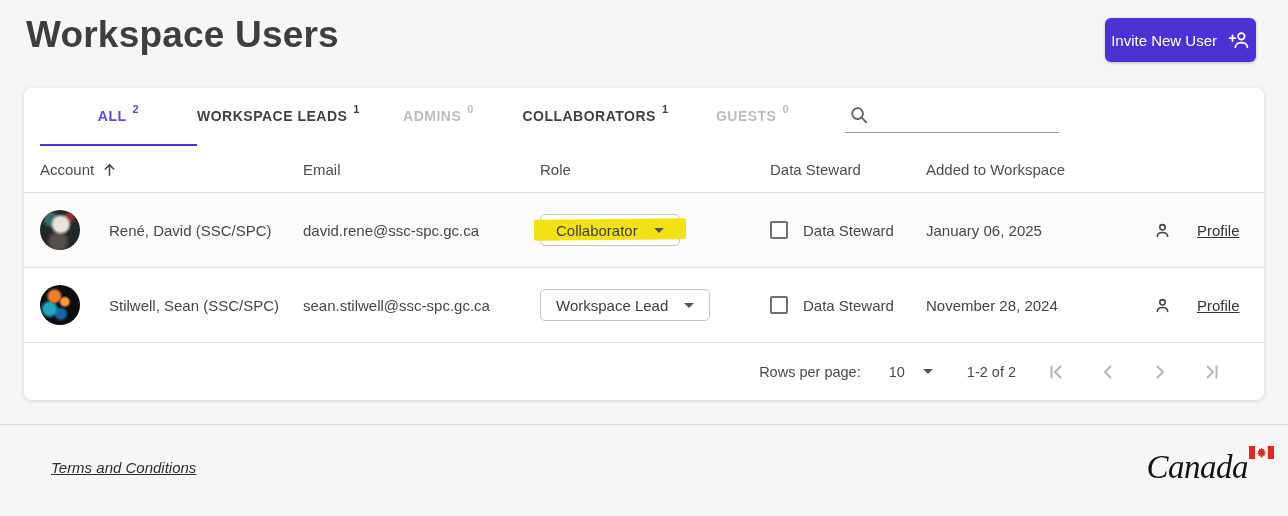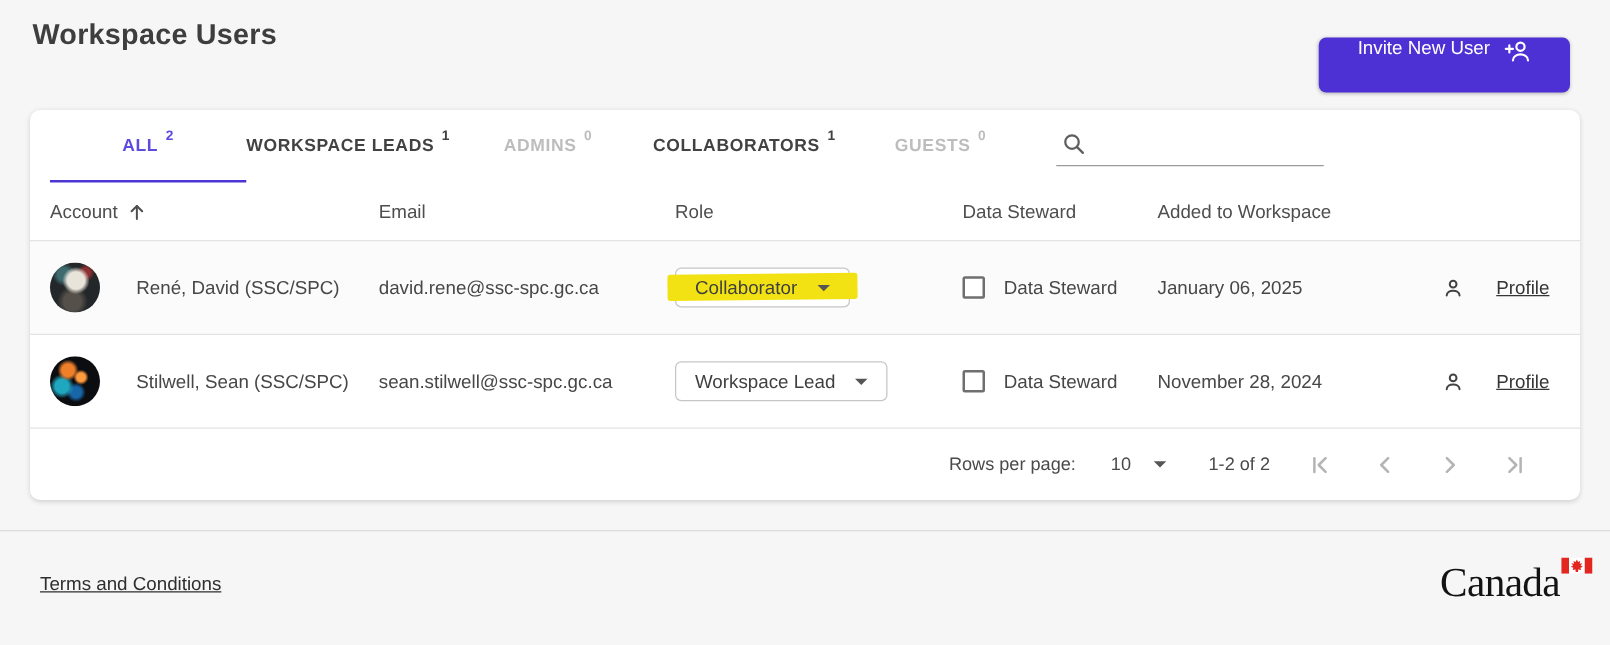--- a/index.html
+++ b/index.html
@@ -7,26 +7,26 @@
   body {
     font-family: "Liberation Sans", "DejaVu Sans", sans-serif;
     background: #f6f6f6;
     color: #474747;
   }
   
   .page-header {
     display: flex; justify-content: space-between; align-items: flex-start;
     padding: 14px 32px 0 26px; height: 74px;
   }
-  .page-title { font-size: 23px; font-weight: 700; color: #3e3e3e; letter-spacing: .2px; }
+  .page-title { font-size: 37px; font-weight: 700; color: #3e3e3e; letter-spacing: .2px; }
   .invite-btn {
-    display: flex; align-items: flex-start; gap: 11px;
+    display: flex; align-items: center; gap: 11px;
     background: #4e31d5; color: #fff; border: none; border-radius: 6px;
-    height: 44px; padding: 0 31px; font-size: 15px; cursor: pointer;
-    font-family: inherit; box-shadow: 0 1px 3px rgba(0,0,0,.25); margin-top: 16px;
+    height: 44px; padding: 0 6px; font-size: 15px; cursor: pointer;
+    font-family: inherit; box-shadow: 0 1px 3px rgba(0,0,0,.25); margin-top: 4px;
   }
   
   .card {
     margin: 14px 24px 0 24px; background: #fff; border-radius: 8px;
     box-shadow: 0 1px 4px rgba(0,0,0,.15);
   }
   .tabbar { display: flex; align-items: stretch; height: 58px; padding-left: 16px; }
   .tab {
     min-width: 157px; display: flex; align-items: center; justify-content: center;
     font-size: 14px; font-weight: 600; letter-spacing: .5px; color: #424242;
@@ -107,21 +107,22 @@
     width: 0; height: 0; border-left: 5px solid transparent;
     border-right: 5px solid transparent; border-top: 5px solid #555;
   }
   .range-label { margin-right: 30px; }
   .pager { display: flex; align-items: center; gap: 32px; }
   .pager-btn { background: none; border: none; padding: 0; cursor: default; display: flex; }
   
   .footer-divider { border-top: 1px solid #dcdcdc; margin-top: 24px; }
   .page-footer {
     display: flex; justify-content: space-between; align-items: center;
-    padding: 24px 30px 0 32px;
+    padding: 24px 30px 0 51px;
+    font-style: italic;
   }
   .terms-link { font-size: 15px; color: #2e2e2e; text-decoration: underline; cursor: pointer; }
   .wordmark {
     position: relative; font-family: "Liberation Serif", "DejaVu Serif", serif;
     font-size: 33px; color: #131313; letter-spacing: -.5px; padding-right: 10px;
   }
   .wordmark .flag { position: absolute; right: -16px; top: -3px; }
   svg { display: block; }
 </style>
 </head>

